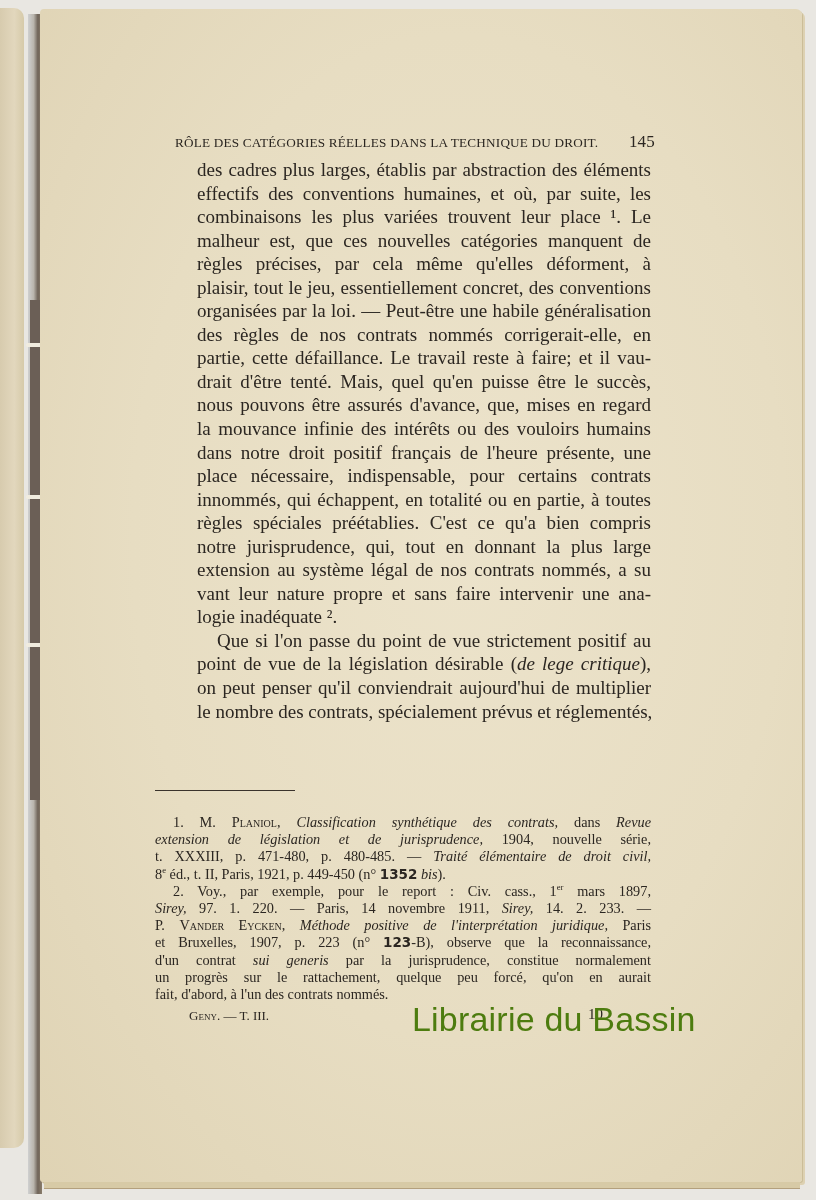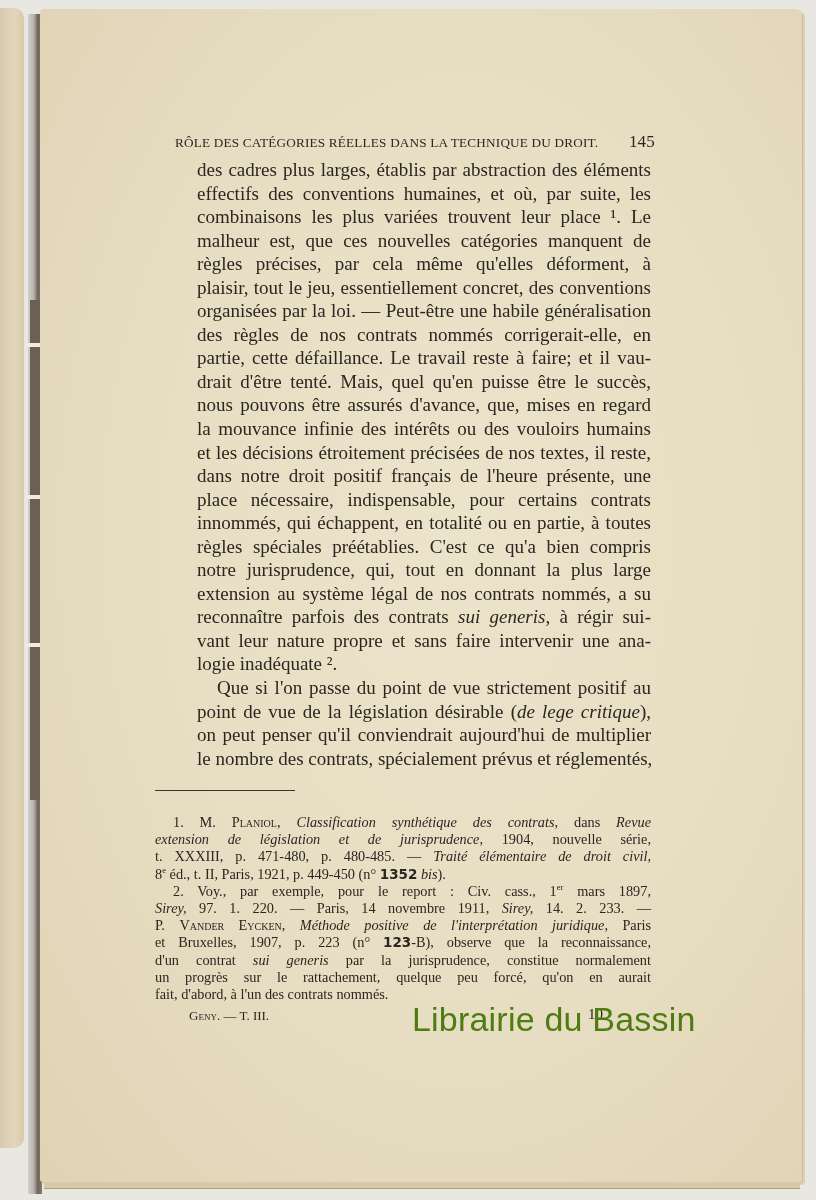--- a/index.html
+++ b/index.html
@@ -105,28 +105,26 @@
   <span class="line">combinaisons les plus variées trouvent leur place ¹. Le</span>
   <span class="line">malheur est, que ces nouvelles catégories manquent de</span>
   <span class="line">règles précises, par cela même qu'elles déforment, à</span>
   <span class="line">plaisir, tout le jeu, essentiellement concret, des conventions</span>
   <span class="line">organisées par la loi. — Peut-être une habile généralisation</span>
   <span class="line">des règles de nos contrats nommés corrigerait-elle, en</span>
   <span class="line">partie, cette défaillance. Le travail reste à faire; et il vau-</span>
   <span class="line">drait d'être tenté. Mais, quel qu'en puisse être le succès,</span>
   <span class="line">nous pouvons être assurés d'avance, que, mises en regard</span>
   <span class="line">la mouvance infinie des intérêts ou des vouloirs humains</span>
-  <span class="line">et les décisions étroitement précisées de nos textes, il reste,</span>
   <span class="line">dans notre droit positif français de l'heure présente, une</span>
   <span class="line">place nécessaire, indispensable, pour certains contrats</span>
   <span class="line">innommés, qui échappent, en totalité ou en partie, à toutes</span>
   <span class="line">règles spéciales préétablies. C'est ce qu'a bien compris</span>
   <span class="line">notre jurisprudence, qui, tout en donnant la plus large</span>
   <span class="line">extension au système légal de nos contrats nommés, a su</span>
-  <span class="line"><span>reconnaître parfois des contrats </span><i>sui generis</i><span>, à régir sui-</span></span>
   <span class="line">vant leur nature propre et sans faire intervenir une ana-</span>
   <span class="line last">logie inadéquate ².</span>
   <span class="line indent">Que si l'on passe du point de vue strictement positif au</span>
   <span class="line"><span>point de vue de la législation désirable (</span><i>de lege critique</i><span>),</span></span>
   <span class="line">on peut penser qu'il conviendrait aujourd'hui de multiplier</span>
   <span class="line">le nombre des contrats, spécialement prévus et réglementés,</span>
 </div>
 
 <div class="fn-rule"></div>
 

